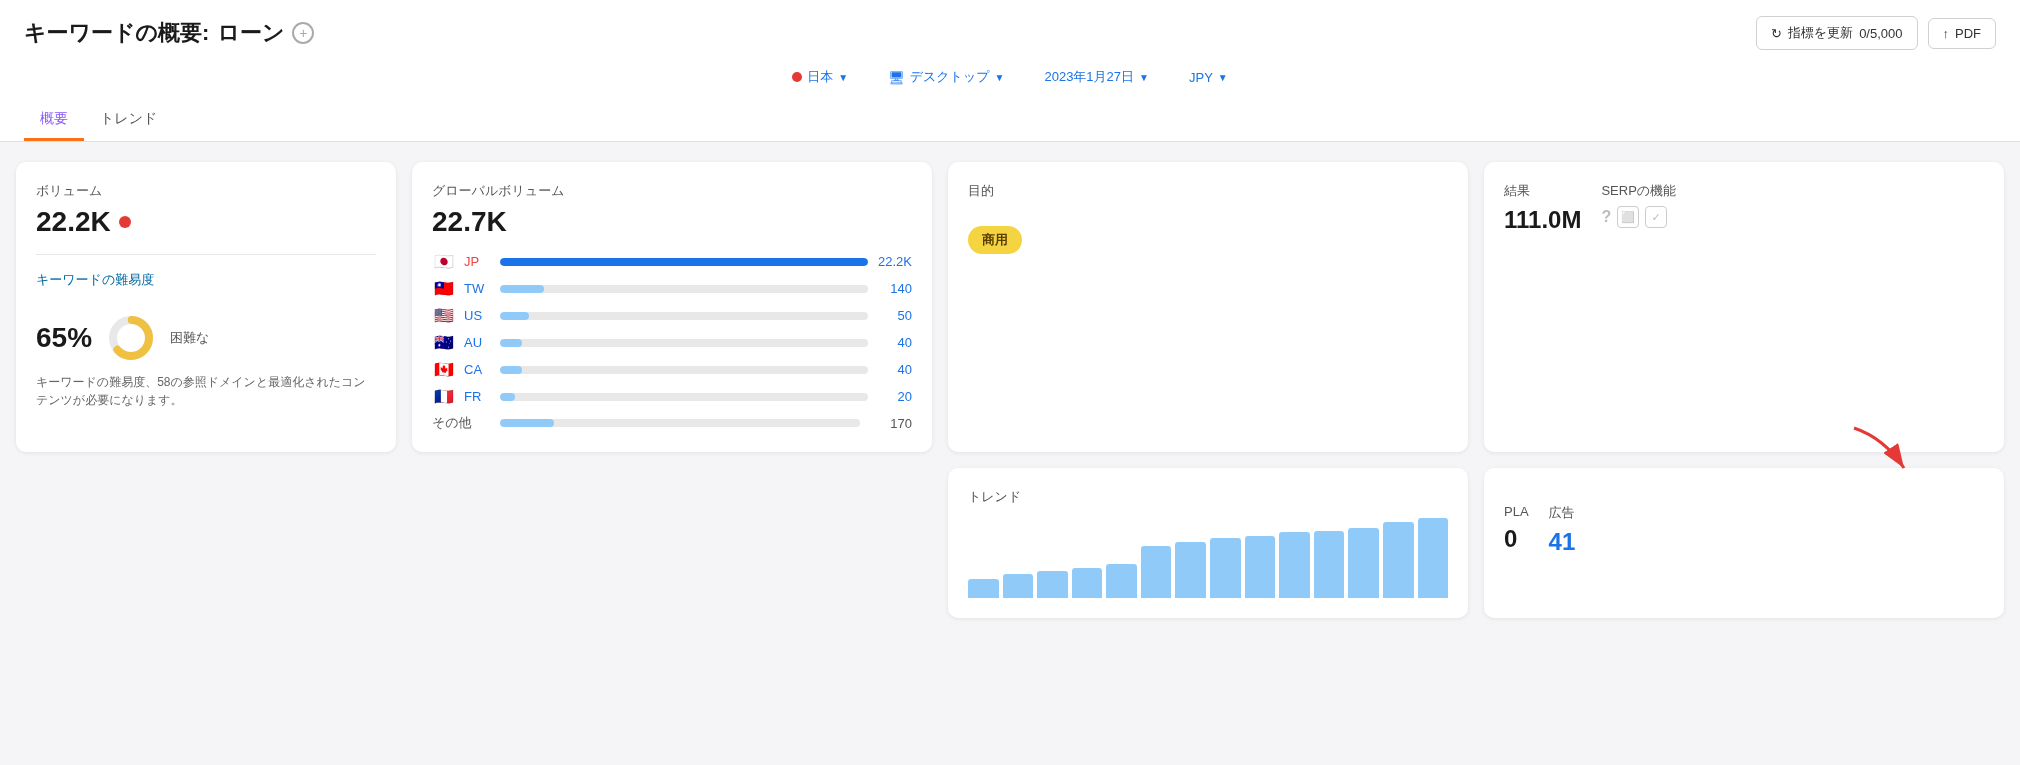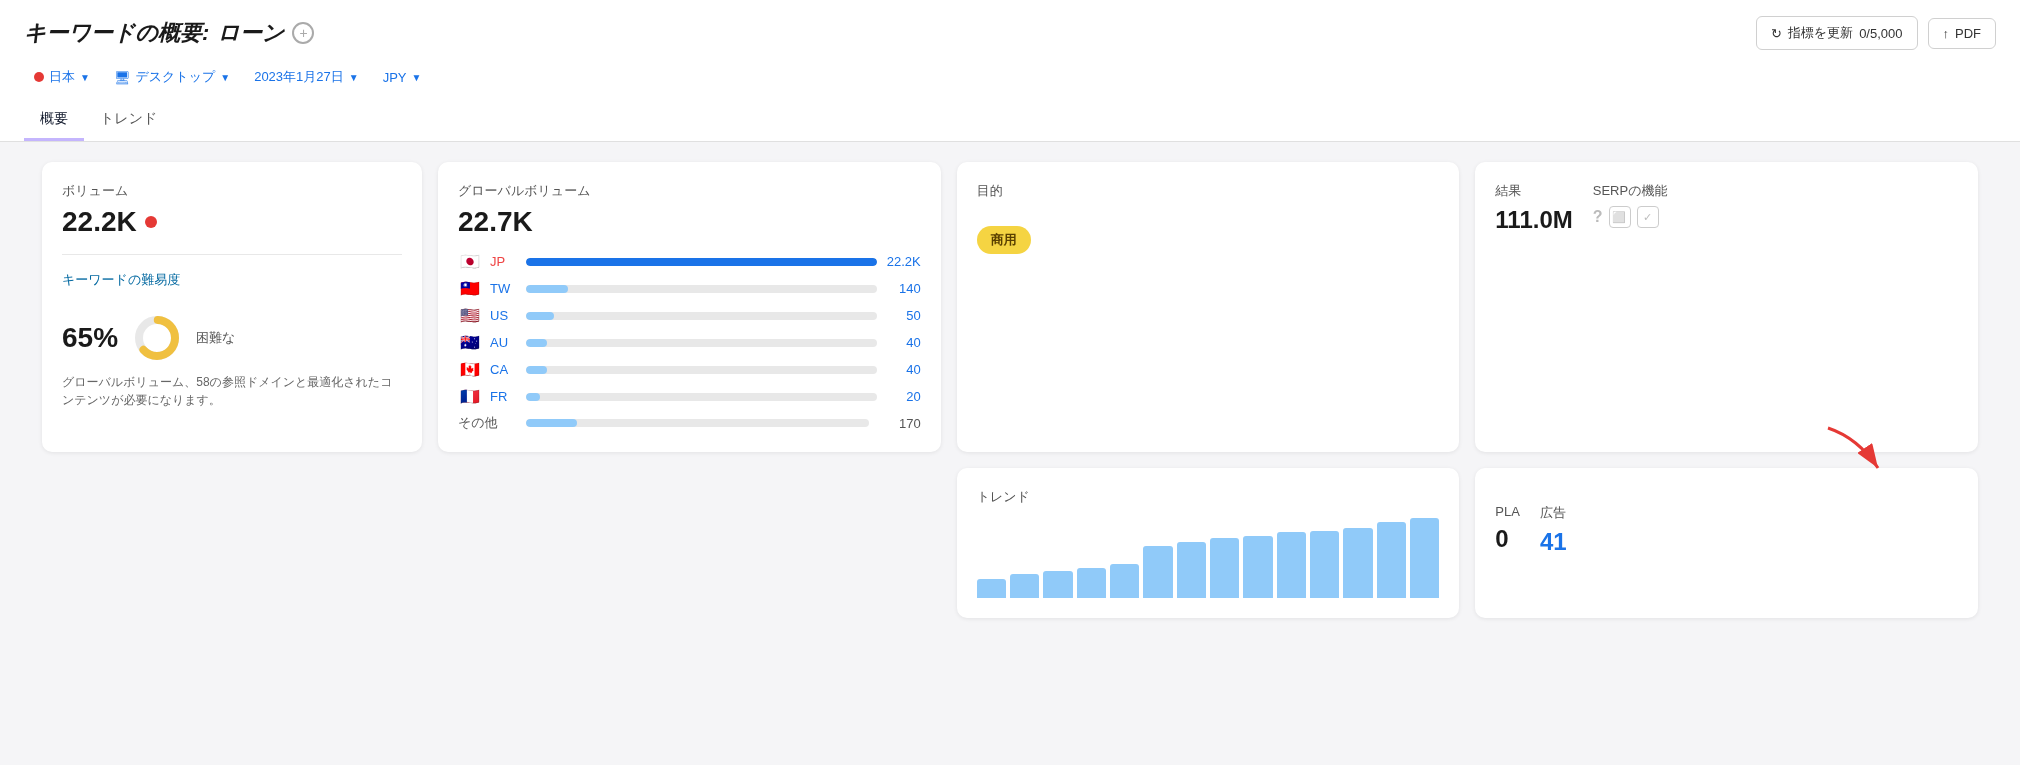--- a/index.html
+++ b/index.html
@@ -22,21 +22,20 @@
     .header-top {
       display: flex;
       align-items: center;
       justify-content: space-between;
       margin-bottom: 12px;
     }
     .title-area {
       display: flex;
       align-items: center;
       gap: 8px;
-      font-style: italic;
     }
     .title-text {
       font-size: 22px;
       font-weight: 700;
       color: #1a1a1a;
     }
     .title-keyword {
       font-size: 22px;
       font-weight: 700;
       color: #1a1a1a;
@@ -79,22 +78,23 @@
       border: 1px solid #d0d0d0;
       border-radius: 6px;
       background: #fff;
       cursor: pointer;
       font-size: 13px;
       color: #333;
     }
     .filter-row {
       display: flex;
       align-items: center;
-      gap: 4px;
+      gap: 20px;
       margin-bottom: 0;
+      justify-content: center;
     }
     .filter-btn {
       display: flex;
       align-items: center;
       gap: 5px;
       padding: 6px 10px;
       border: none;
       background: none;
       cursor: pointer;
       color: #1a73e8;
@@ -120,26 +120,26 @@
     }
     .tab {
       padding: 10px 16px;
       font-size: 14px;
       font-weight: 500;
       color: #555;
       cursor: pointer;
       border-bottom: 3px solid transparent;
     }
     .tab.active {
-      color: #0f172a;
-      border-bottom: 3px solid #c4b5fd;
+      color: #8b5cf6;
+      border-bottom: 3px solid #f97316;
     }
 
     .main-content {
-      padding: 20px 42px;
+      padding: 20px 16px;
       display: grid;
       grid-template-columns: 380px 1fr 1fr 1fr;
       gap: 16px;
     }
 
     .card {
       background: #fff;
       border-radius: 10px;
       padding: 20px;
       box-shadow: 0 1px 4px rgba(0,0,0,0.08);
@@ -440,21 +440,21 @@
         <div class="difficulty-row">
           <div class="difficulty-pct">65%</div>
           <div class="donut-container">
             <svg width="50" height="50" viewBox="0 0 50 50">
               <circle cx="25" cy="25" r="18" fill="none" stroke="#e8e8e8" stroke-width="8"></circle>
               <circle cx="25" cy="25" r="18" fill="none" stroke="#f0c040" stroke-width="8" stroke-dasharray="71.6 41.8" stroke-dashoffset="28.3" stroke-linecap="round"></circle>
             </svg>
           </div>
           <div class="difficulty-sub">困難な</div>
         </div>
-        <div class="difficulty-desc">グローバルボリューム、58の参照ドメインと最適化されたコンテンツが必要になります。</div>
+        <div class="difficulty-desc">キーワードの難易度、58の参照ドメインと最適化されたコンテンツが必要になります。</div>
       </div>
     </div>
 
     <div class="card card-global">
       <div class="card-label">グローバルボリューム</div>
       <div class="card-value-large">
         <span>22.7K</span>
       </div>
       <div style="margin-top:14px;">
 

